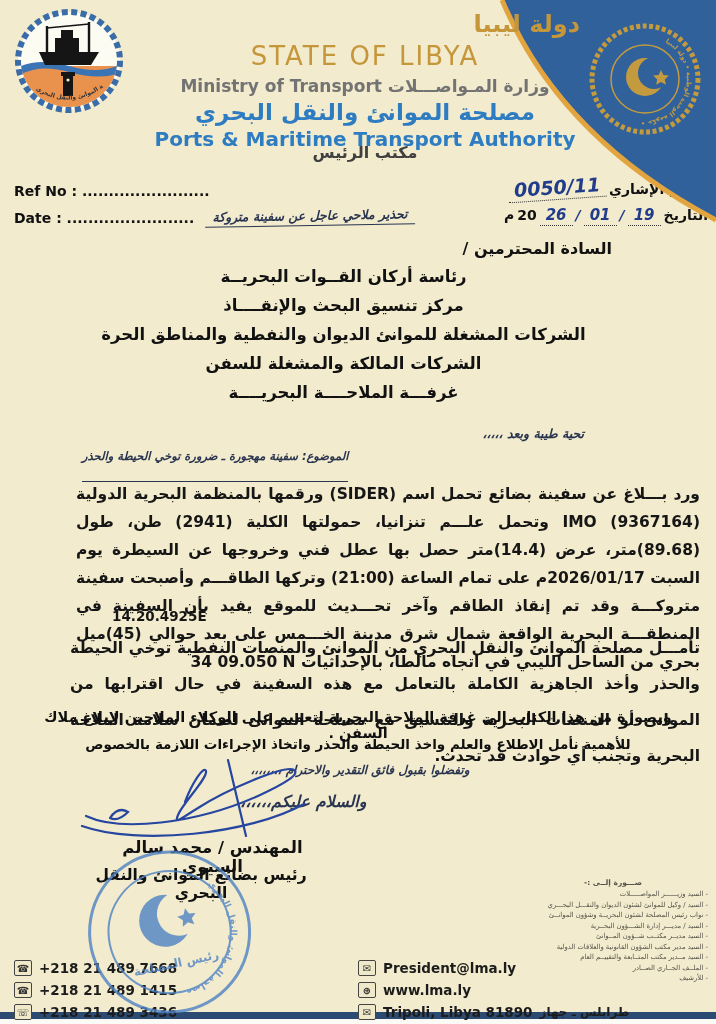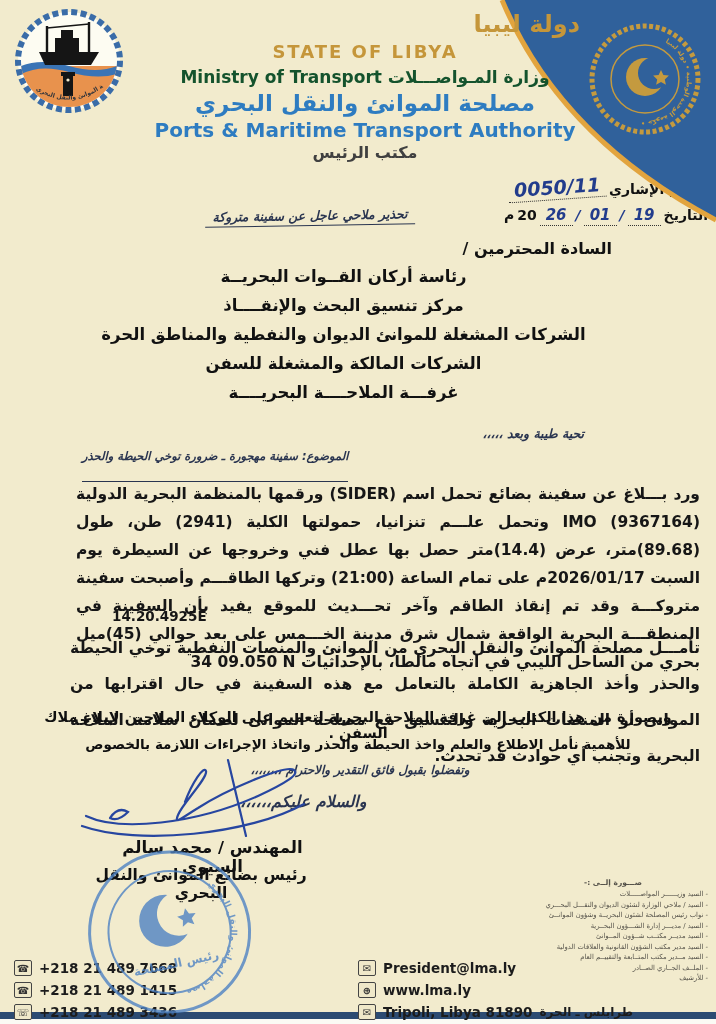--- a/index.html
+++ b/index.html
@@ -2,22 +2,22 @@
 <html lang="ar"><head>
 <meta charset="utf-8">
 <style>
   html,body{margin:0;padding:0;}
   body{background:#888;font-family:"DejaVu Sans", sans-serif;}
   .page{position:relative;width:716px;height:1024px;margin:0 auto;background:#f2ebcd;overflow:hidden;}
 
   
   .hdr{position:absolute;left:150px;top:10px;width:430px;text-align:center;z-index:3;}
   .state-ar{font-size:24px;font-weight:bold;color:#c5963a;text-align:right;}
-  .state-en{font-size:18px;font-weight:bold;color:#c5963a;letter-spacing:2px;margin-top:3px;}
-  .ministry{font-size:17px;font-weight:bold;color:#14532d;margin-top:5px;}
+  .state-en{font-size:26px;font-weight:normal;color:#c5963a;letter-spacing:2px;margin-top:3px;}
+  .ministry{font-size:17px;font-weight:bold;color:#737373;margin-top:5px;}
   .auth-ar{font-size:23px;font-weight:bold;color:#2e7cc1;margin-top:3px;}
   .auth-en{font-size:20px;font-weight:bold;color:#2e7cc1;margin-top:2px;}
   .office{position:absolute;left:150px;top:143px;width:430px;text-align:center;font-size:16px;font-weight:bold;color:#404040;z-index:3;}
 
   .logo{position:absolute;left:13px;top:8px;z-index:3;}
   .corner{position:absolute;right:0;top:0;z-index:1;}
   .emblem{position:absolute;right:12px;top:20px;z-index:2;}
 
   
   .ref-en{position:absolute;left:14px;top:183px;font-size:14px;font-weight:bold;color:#111;}
@@ -138,20 +138,30 @@
     <div class="state-en">STATE OF LIBYA</div>
     <div class="ministry">
       <span>Ministry of Transport</span>
       <span dir="rtl">وزارة المـواصـــلات</span>
     </div>
     <div class="auth-ar" dir="rtl">مصلحة الموانئ والنقل البحري</div>
     <div class="auth-en">Ports &amp; Maritime Transport Authority</div>
   </div>
   <div class="office" dir="rtl">مكتب الرئيس</div>
 
+  <div class="ref-en">
+    <div class="row">
+      <span>Ref No :</span>
+      <span>........................</span>
+    </div>
+    <div class="row">
+      <span>Date :</span>
+      <span>........................</span>
+    </div>
+  </div>
 
   <div class="ref-ar">
     <div class="row">
       <span>الرقم الإشاري</span>
       <span class="hw dotline ref-val">0050/11</span>
     </div>
     <div class="row">
       <span>التاريخ</span>
       <span class="hw dotline date-val">19</span>
       <span class="hw">/</span>
@@ -218,21 +228,21 @@
       <text x="86" y="122" text-anchor="middle" font-size="12" font-weight="bold" fill="#4f83c4">رئيس المصلحة</text>
       <text font-size="9" fill="#4f83c4" font-weight="bold">
         <textPath href="#stampring" startOffset="14%">مصلحة الموانئ والنقل البحري</textPath>
       </text>
     </svg>
   </div>
 
   <div class="cc">
     <div class="cc-head">صـــورة إلــى :-</div>
     <div class="cc-item">- السيد وزيــــــر المواصـــــلات</div>
-    <div class="cc-item">- السيد / ملاحي الوزارة لشئون الديوان والنقـــل البحـــري</div>
+    <div class="cc-item">- السيد / وكيل للموانئ لشئون الديوان والنقـــل البحـــري</div>
     <div class="cc-item">- نواب رئيس المصلحة لشئون البحريــة وشؤون الموانــئ</div>
     <div class="cc-item">- السيد / مديـــر إدارة الشـــؤون البحــرية</div>
     <div class="cc-item">- السيد مديــر مكتــب شــؤون المــوانئ</div>
     <div class="cc-item">- السيد مدير مكتب الشؤون القانونية والعلاقات الدولية</div>
     <div class="cc-item">- السيد مــدير مكتب المتــابعة والتقييــم العام</div>
     <div class="cc-item">- الملــف الجــاري الصــادر</div>
     <div class="cc-item">- للأرشيف</div>
   </div>
 
   <div class="foot-left">
@@ -254,20 +264,20 @@
       <span class="ficon">✉</span>
       <span>President@lma.ly</span>
     </div>
     <div class="frow">
       <span class="ficon">⊕</span>
       <span>www.lma.ly</span>
     </div>
     <div class="frow">
       <span class="ficon">✉</span>
       <span>Tripoli, Libya 81890</span>
-      <span class="addr-ar">طرابلس ـ الحرة</span>
+      <span class="addr-ar">طرابلس ـ جهاز</span>
     </div>
   </div>
 
   <div class="bottombar"></div>
   <div class="bottomwhite"></div>
 
 </div>
 
 </body></html>

